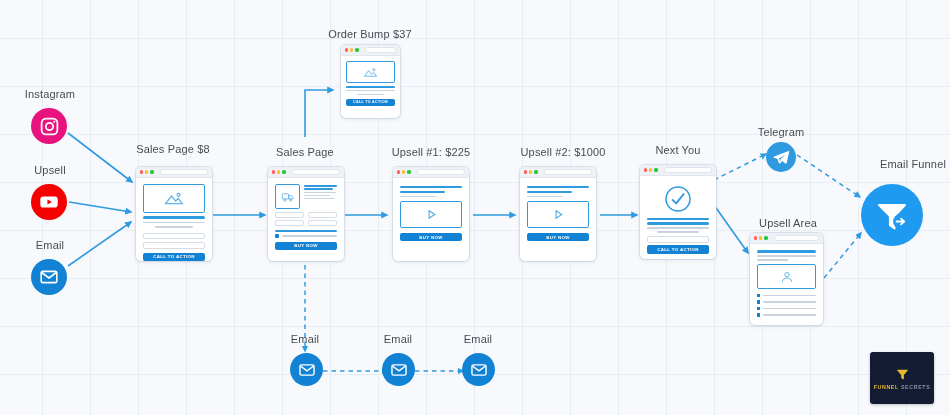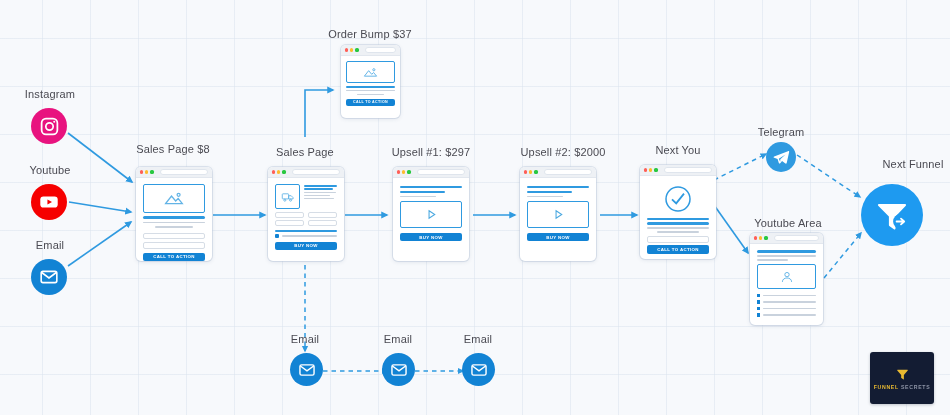--- a/index.html
+++ b/index.html
@@ -140,21 +140,21 @@
   </div>
   <div class="circ ig" style="left:31px; top:108px; width:36px; height:36px;">
     <svg width="21" height="21" viewBox="0 0 24 24" fill="none" stroke="#fff" stroke-width="2">
       <rect x="3" y="3" width="18" height="18" rx="5"></rect>
       <circle cx="12" cy="12" r="4.2"></circle>
       <circle cx="17.4" cy="6.6" r="1.2" fill="#fff" stroke="none"></circle>
     </svg>
   </div>
 
   <div class="node" style="left:29px; top:164px; width:42px; height:14px;">
-    <span class="node-label">Youtube</span>
+    <span class="node-label">Upsell</span>
   </div>
   <div class="circ yt" style="left:31px; top:184px; width:36px; height:36px;">
     <svg width="22" height="22" viewBox="0 0 24 24">
       <rect x="2.5" y="6" width="19" height="12" rx="3.4" fill="#fff"></rect>
       <path d="M10.3 9.3 L15.3 12 L10.3 14.7 z" fill="#f60000"></path>
     </svg>
   </div>
 
   <div class="node" style="left:30px; top:239px; width:40px; height:14px;">
     <span class="node-label">Email</span>
@@ -255,21 +255,21 @@
       <div class="line blue" style="height:2.2px; width:100%; margin-top:1px;"></div>
       <div style="display:flex; gap:3px; align-items:center;">
         <span style="width:4px;height:4px;background:#1283d4;border-radius:1px;display:block;"></span>
         <span class="line grey" style="height:1.5px; flex:1;"></span>
       </div>
       <div class="btn" style="height:8.5px; margin-top:1px;">BUY NOW</div>
     </div>
   </div>
 
   <div class="node" style="left:371px; top:146px; width:120px;">
-    <span class="node-label">Upsell #1: $297</span>
+    <span class="node-label">Upsell #1: $225</span>
   </div>
   <div class="card" style="position:absolute; left:393px; top:167px; width:76px; height:94px;">
     <div class="card-bar">
       <span class="dot r"></span>
       <span class="dot y"></span>
       <span class="dot g"></span>
       <span class="urlbar"></span>
     </div>
     <div class="card-body" style="gap:2.4px; padding-top:8px;">
       <div class="line blue" style="height:2.4px; width:100%;"></div>
@@ -278,21 +278,21 @@
       <div class="vid-box" style="height:27px; margin-top:2px;">
         <svg width="13" height="13" viewBox="0 0 16 16" fill="none" stroke="#4aa8e0" stroke-width="1.3">
           <path d="M5 3.4 L12 8 L5 12.6 z"></path>
         </svg>
       </div>
       <div class="btn" style="height:8.5px; margin-top:2px;">BUY NOW</div>
     </div>
   </div>
 
   <div class="node" style="left:498px; top:146px; width:130px;">
-    <span class="node-label">Upsell #2: $2000</span>
+    <span class="node-label">Upsell #2: $1000</span>
   </div>
   <div class="card" style="position:absolute; left:520px; top:167px; width:76px; height:94px;">
     <div class="card-bar">
       <span class="dot r"></span>
       <span class="dot y"></span>
       <span class="dot g"></span>
       <span class="urlbar"></span>
     </div>
     <div class="card-body" style="gap:2.4px; padding-top:8px;">
       <div class="line blue" style="height:2.4px; width:100%;"></div>
@@ -336,21 +336,21 @@
   <div class="node" style="left:731px; top:126px; width:100px;">
     <span class="node-label">Telegram</span>
   </div>
   <div class="circ tg" style="left:766px; top:142px; width:30px; height:30px;">
     <svg width="18" height="18" viewBox="0 0 24 24" fill="#ffffff">
       <path d="M21.3 4.2 L2.9 11.2 c-.9.35-.88 1.62.02 1.93 l4.5 1.55 1.72 5.2 c.26.78 1.25.98 1.79.36 l2.46-2.8 4.5 3.3 c.63.46 1.53.12 1.7-.65 L22.9 5.3 c.17-.8-.62-1.44-1.6-1.1 z M9.1 14.2 l8.9-5.6 -6.9 6.4 -.2 3.4 z"></path>
     </svg>
   </div>
 
   <div class="node" style="left:728px; top:217px; width:120px;">
-    <span class="node-label">Youtube Area</span>
+    <span class="node-label">Upsell Area</span>
   </div>
   <div class="card" style="position:absolute; left:750px; top:233px; width:73px; height:92px;">
     <div class="card-bar">
       <span class="dot r"></span>
       <span class="dot y"></span>
       <span class="dot g"></span>
       <span class="urlbar"></span>
     </div>
     <div class="card-body" style="gap:2.6px;">
       <div class="line blue" style="height:2.6px; width:100%;"></div>
@@ -377,21 +377,21 @@
         </div>
         <div style="display:flex; gap:3px; align-items:center;">
           <span style="width:3.4px;height:3.4px;background:#1283d4;display:block;"></span>
           <span class="line grey" style="height:1.5px; flex:1;"></span>
         </div>
       </div>
     </div>
   </div>
 
   <div class="node" style="left:858px; top:158px; width:110px;">
-    <span class="node-label">Next Funnel</span>
+    <span class="node-label">Email Funnel</span>
   </div>
   <div class="circ funnel" style="left:861px; top:184px; width:62px; height:62px;">
     <svg width="40" height="40" viewBox="0 0 40 40" fill="#ffffff">
       <path d="M7 9 h26 a1 1 0 0 1 .8 1.7 L23.5 21.5 V33.5 a1 1 0 0 1-1.6.8 l-4.6-3.4 a1 1 0 0 1-.4-.8 V21.5 L6.2 10.7 A1 1 0 0 1 7 9 z"></path>
       <circle cx="28.5" cy="26.5" r="7.4" fill="#1e9af0"></circle>
       <path d="M24.6 26.5 h6.3 M29 23.6 l3.2 2.9 -3.2 2.9" stroke="#ffffff" stroke-width="1.8" fill="none" stroke-linecap="round" stroke-linejoin="round"></path>
     </svg>
   </div>
 
   <div class="node" style="left:265px; top:333px; width:80px;">

